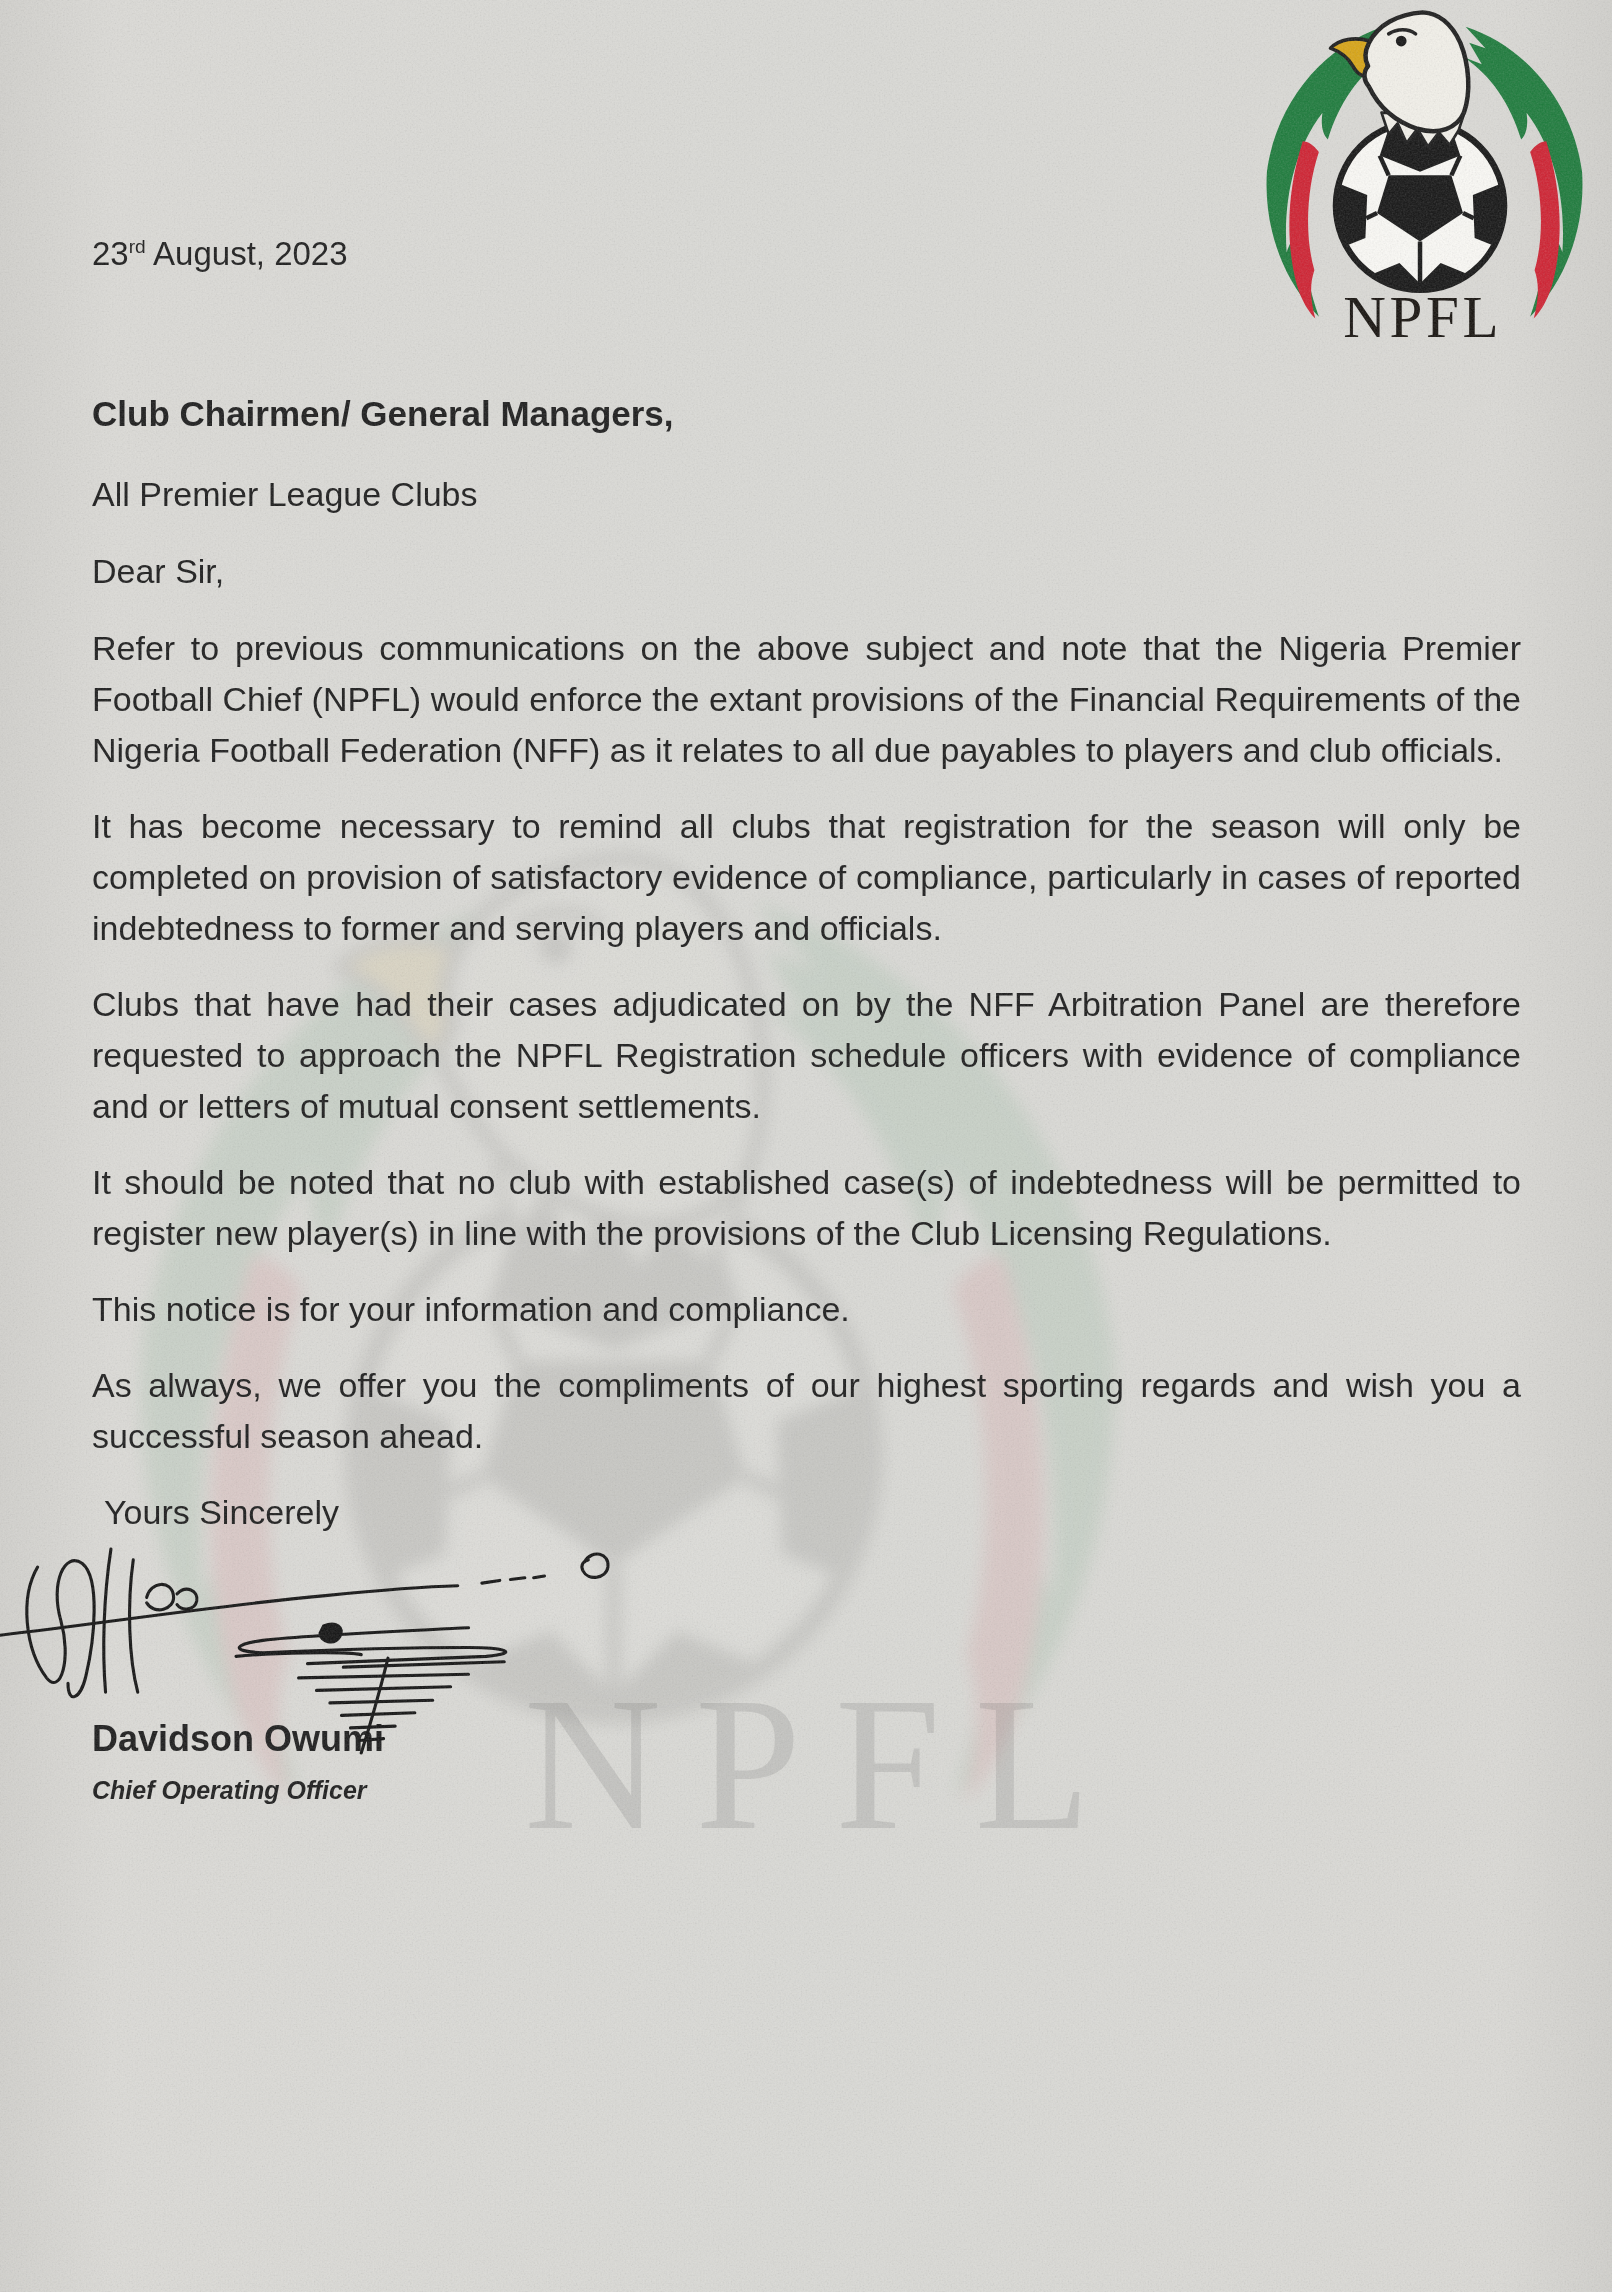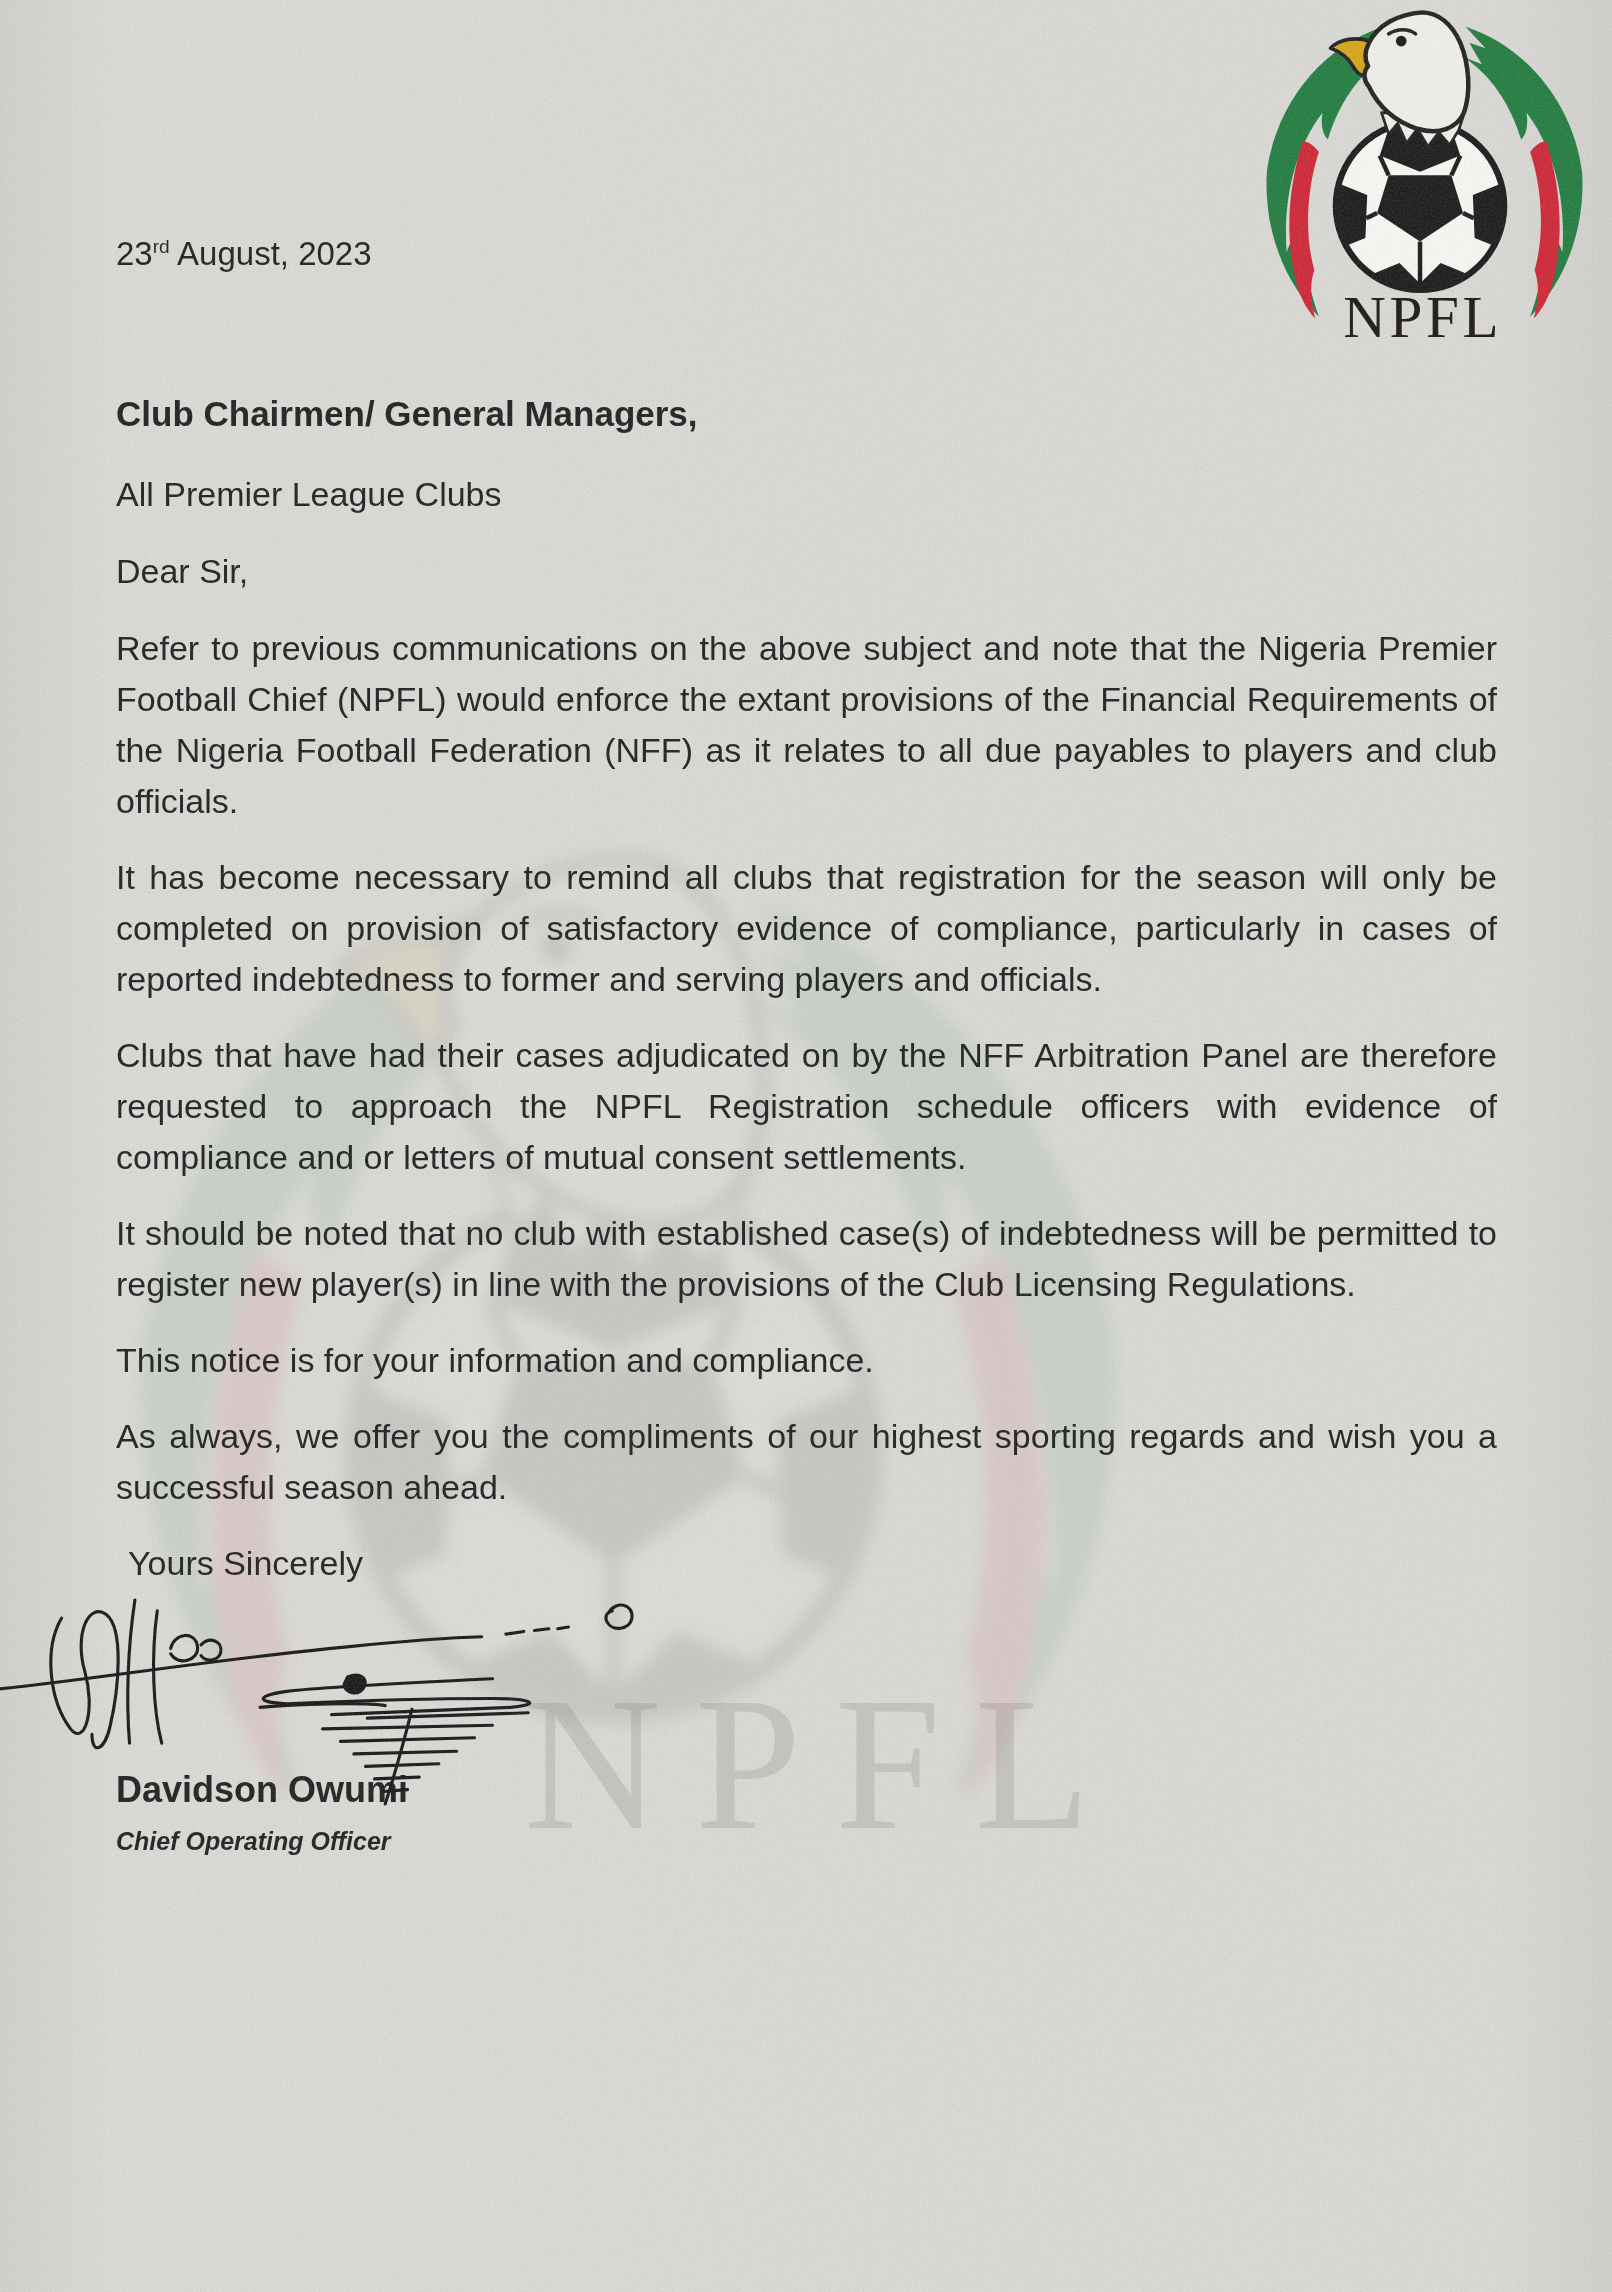--- a/index.html
+++ b/index.html
@@ -9,21 +9,21 @@
     font-family:"Liberation Sans",sans-serif;color:#191919;
   }
   .noise{position:absolute;left:0;top:0;z-index:6;pointer-events:none;}
   .ghost{position:absolute;left:81px;top:842px;width:1093px;height:1054px;opacity:.09;filter:blur(8px);z-index:1;}
   .wm-text{
     position:absolute;left:524px;top:1655px;z-index:1;
     font-family:"Liberation Serif",serif;font-size:190px;letter-spacing:34px;
     color:rgba(70,70,70,0.15);font-weight:400;
   }
   .logo{position:absolute;left:1247px;top:7.2px;width:355px;height:342px;z-index:3;}
-  .content{position:absolute;inset:0;padding:0 116px;box-sizing:border-box;z-index:4;}
+  .content{position:absolute;inset:0;padding:0 92px;box-sizing:border-box;z-index:4;}
   .date{margin-top:226px;font-size:33px;line-height:41px;}
   .date sup{font-size:.58em;}
   .recipient1{margin-top:116px;font-weight:bold;font-size:35px;line-height:47px;}
   .recipient2{margin-top:34px;font-size:34px;line-height:47px;}
   .salutation{margin-top:30px;font-size:34px;line-height:47px;}
   .subject{margin-top:25px;font-weight:bold;font-size:35px;line-height:47px;letter-spacing:0.2px;}
   p.body{font-size:34px;line-height:51px;text-align:justify;margin:25px 0 0 0;}
   p.body.first{margin-top:28px;}
   .closing{margin-top:25px;font-size:34px;line-height:51px;margin-left:12px;}
   .sig-wrap{position:relative;height:167px;margin-top:3.6px;}

